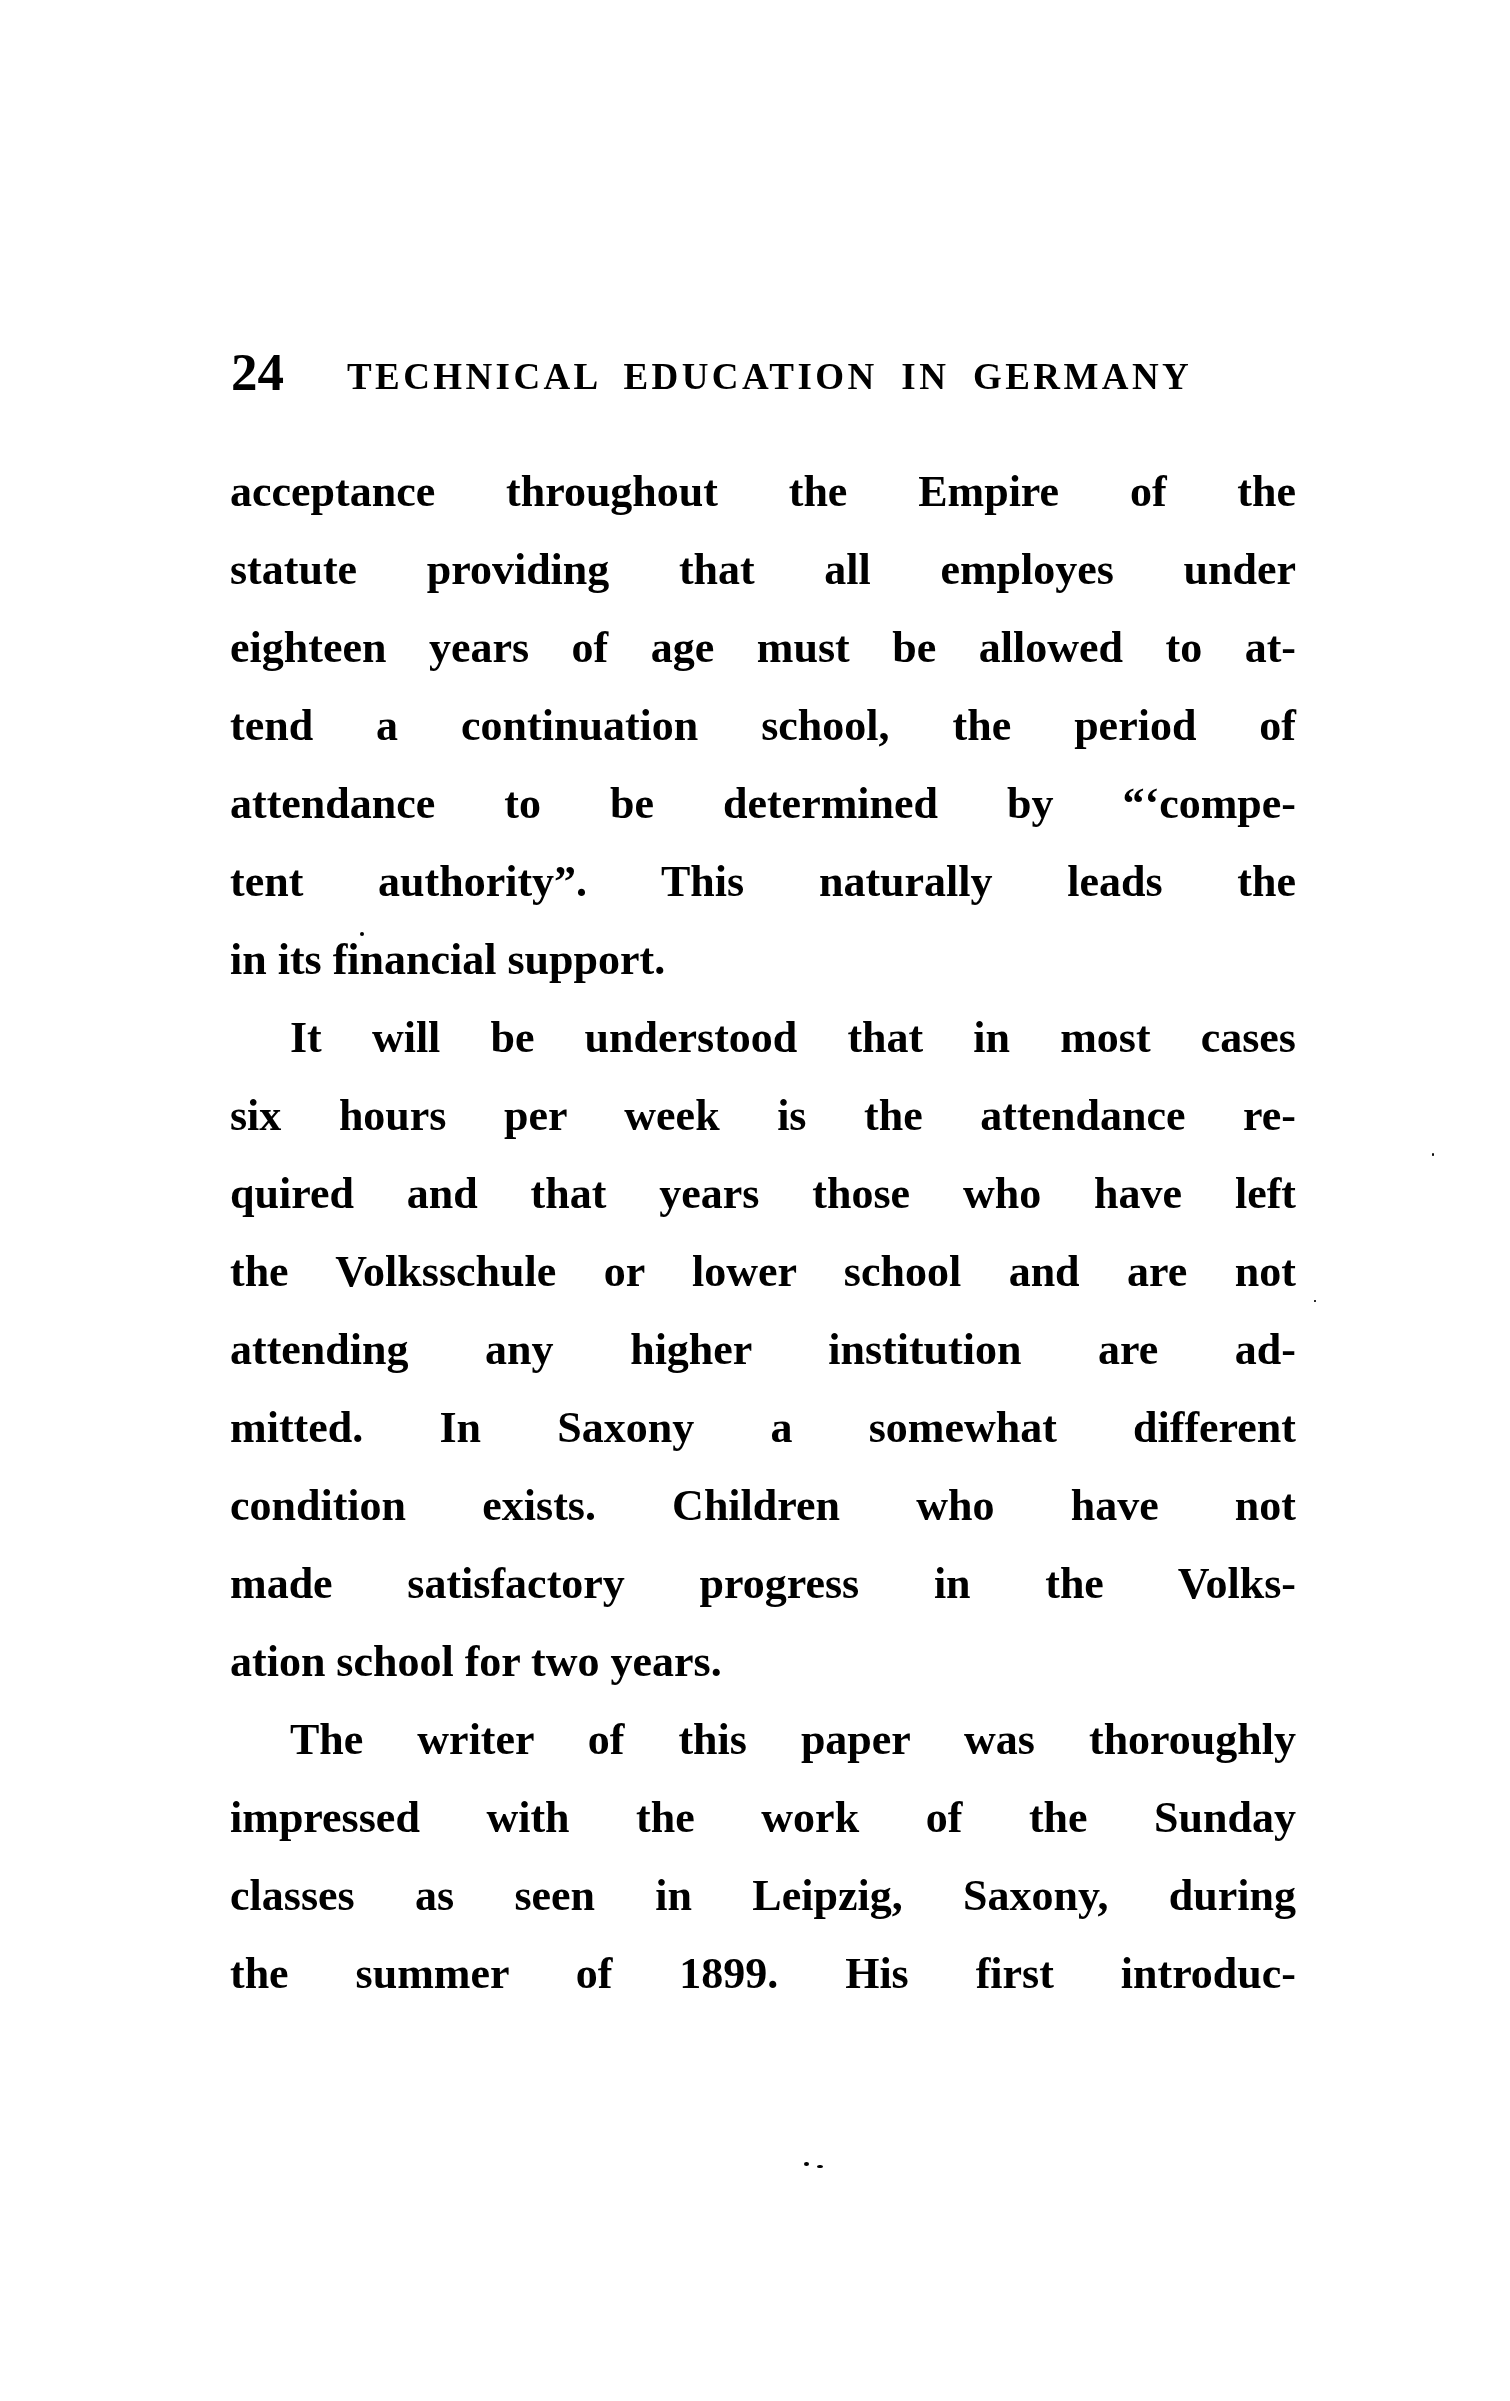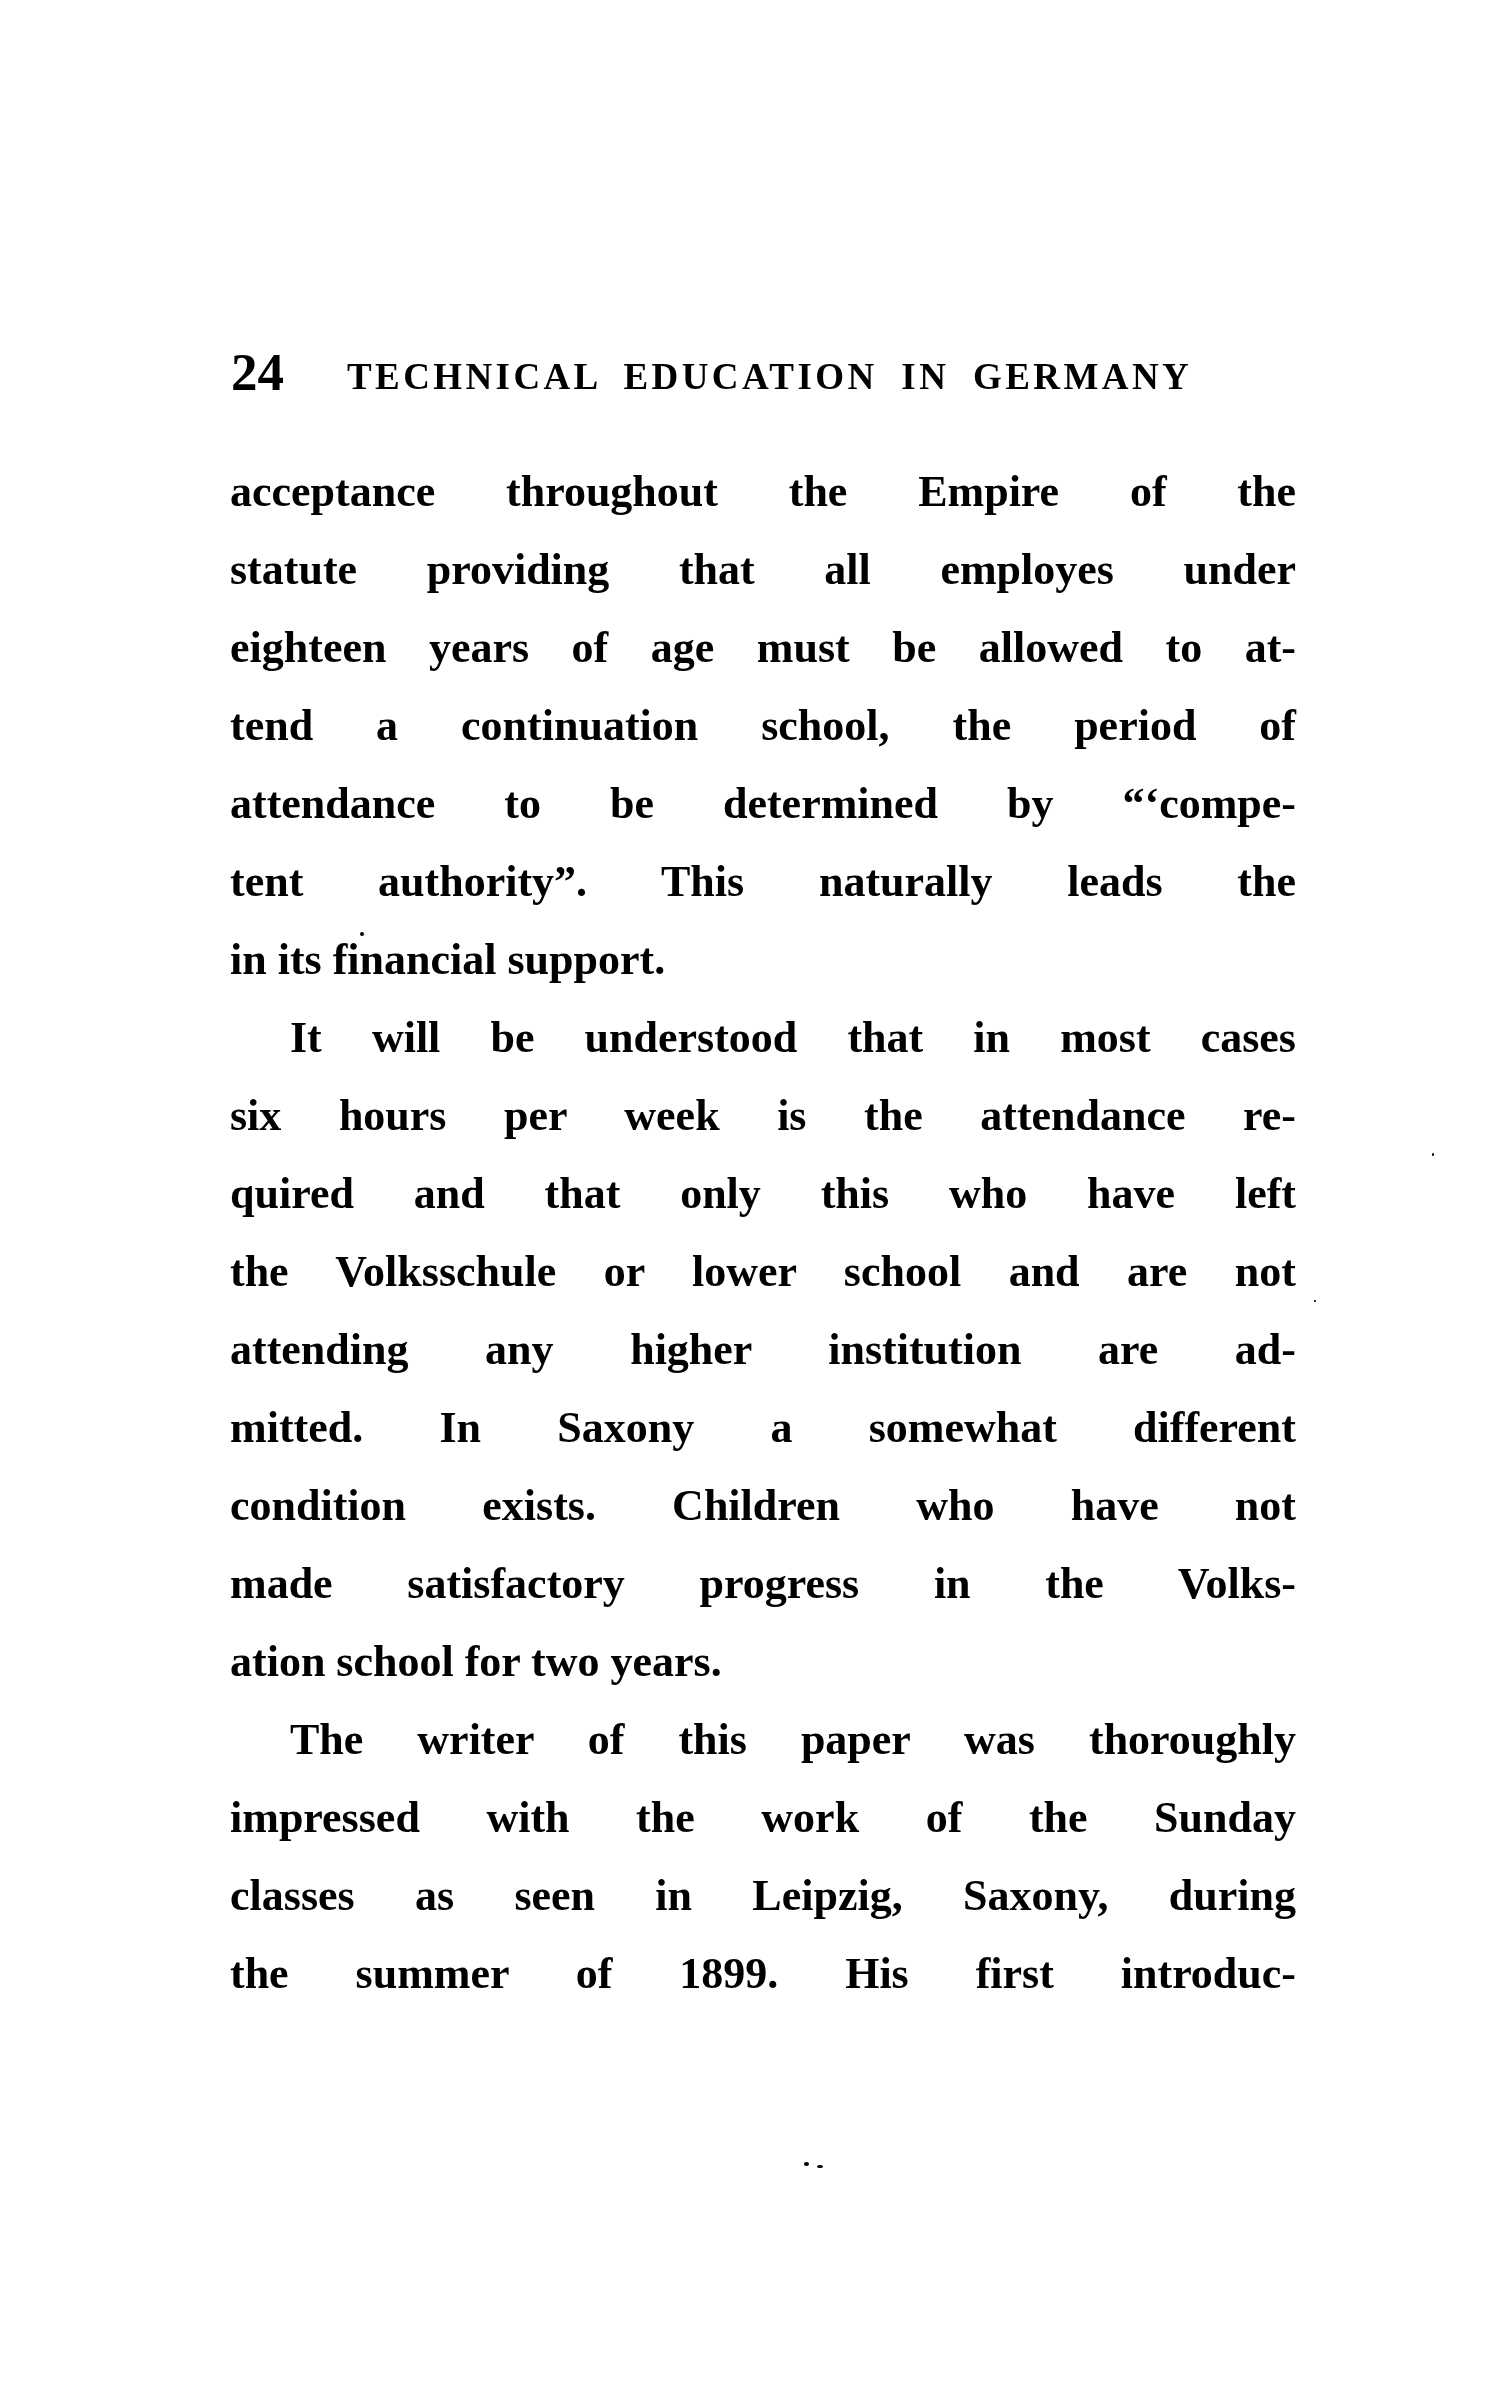--- a/index.html
+++ b/index.html
@@ -99,21 +99,21 @@
       <span class="line">eighteen years of age must be allowed to at-</span>
       <span class="line">tend a continuation school, the period of</span>
       <span class="line">attendance to be determined by “‘compe-</span>
       <span class="line">tent authority”. This naturally leads the</span>
       <span class="line last">in its financial support.</span>
     </div>
 
     <div>
       <span class="line indent">It will be understood that in most cases</span>
       <span class="line">six hours per week is the attendance re-</span>
-      <span class="line">quired and that only this who have left</span>
+      <span class="line">quired and that years those who have left</span>
       <span class="line">the Volksschule or lower school and are not</span>
       <span class="line">attending any higher institution are ad-</span>
       <span class="line">mitted. In Saxony a somewhat different</span>
       <span class="line">condition exists. Children who have not</span>
       <span class="line">made satisfactory progress in the Volks-</span>
       <span class="line last">ation school for two years.</span>
     </div>
 
     <div>
       <span class="line indent">The writer of this paper was thoroughly</span>

